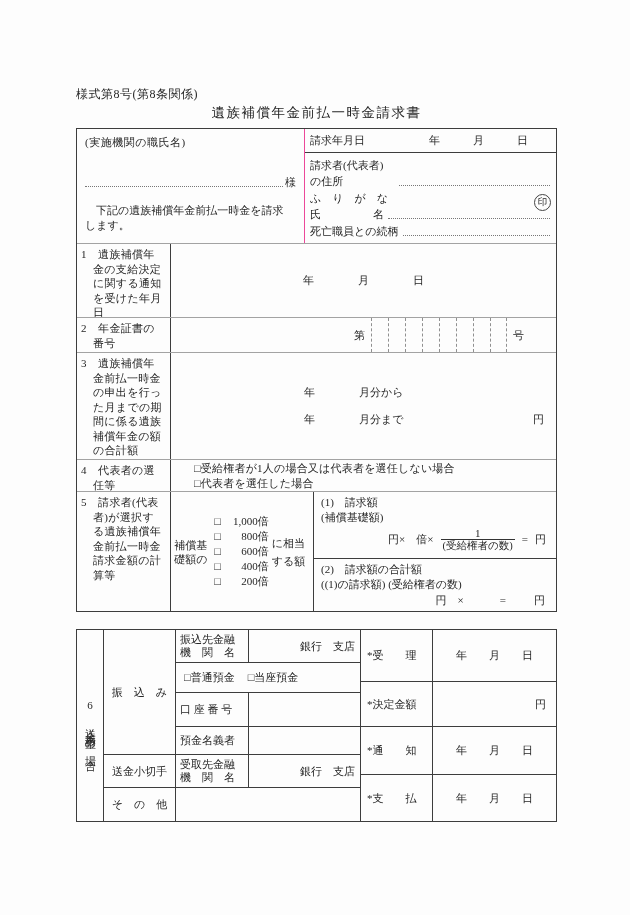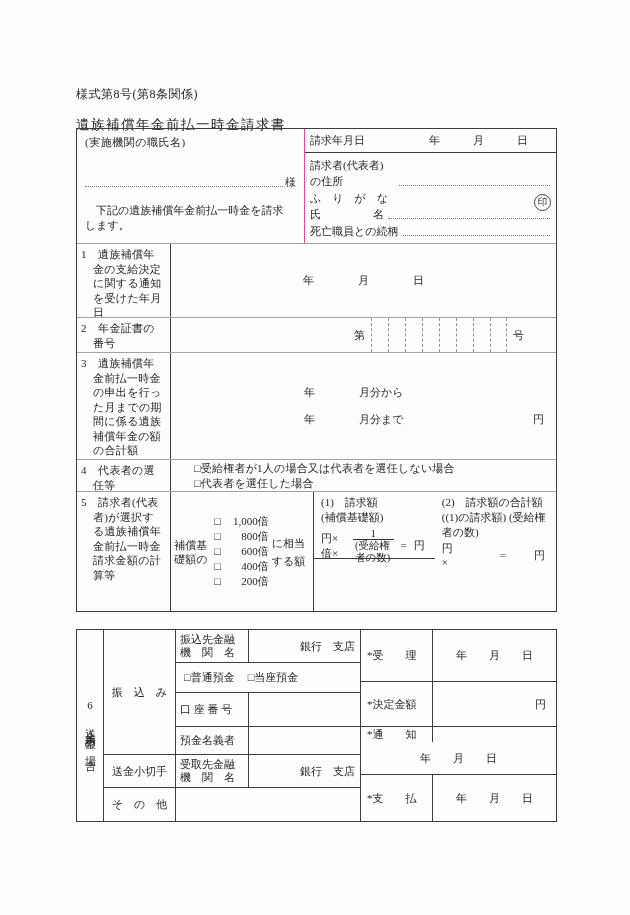--- a/index.html
+++ b/index.html
@@ -8,21 +8,21 @@
     position: relative;
     width: 630px; height: 915px;
     background: #fdfdfd;
     font-family: "Liberation Serif", "DejaVu Serif", serif;
     color: #262626;
     font-size: 11px;
     line-height: 1.35;
     overflow: hidden;
   }
   .form-no { position: absolute; left: 76px; top: 86px; font-size: 12px; letter-spacing: .5px; }
-  .title   { position: absolute; left: 76px; top: 116px; width: 481px; 
+  .title   { position: absolute; left: 76px; top: 104px; width: 481px; text-align: center;
              font-size: 13.5px; letter-spacing: 1.5px; }
 
   
   .t1 { position: absolute; left: 76px; top: 128px; width: 481px; height: 484px;
         border: 1px solid #3d3d3d; display: flex; flex-direction: column; }
   .t1 .row { display: flex; border-top: 1px solid #a3a3a3; }
   .t1 .row:first-child { border-top: none; }
   .lbl { width: 94px; border-right: 1px solid #3d3d3d; flex: none;
          padding: 3px 6px 0 16px; text-indent: -12px; letter-spacing: .3px; line-height: 14.5px; }
   .val { flex: 1; position: relative; }
@@ -69,21 +69,21 @@
   .box { display: inline-block; }
   
   .r5 { height: 121px; flex: 1; }
   .r5mid { width: 143px; flex: none; border-right: 1px solid #3d3d3d;
            display: flex; align-items: center; justify-content: center; gap: 3px; }
   .basewrap { width: 37px; line-height: 14px; }
   .optcol { display: flex; flex-direction: column; line-height: 15px; }
   .opt { display: flex; align-items: center; }
   .opt .num { display: inline-block; width: 48px; text-align: right; }
   .equivwrap { width: 38px; line-height: 18px; }
-  .r5right { flex: 1; display: flex; flex-direction: row; }
+  .r5right { flex: 1; display: flex; flex-direction: column; }
   .calc1 { height: 67px; border-bottom: 1px solid #3d3d3d; padding: 3px 6px 0 7px; }
   .calc2 { flex: 1; padding: 3px 6px 0 7px; }
   .formula { display: flex; align-items: center; justify-content: flex-end; gap: 7px;
              padding-right: 4px; margin-top: 2px; }
   .frac { display: inline-flex; flex-direction: column; align-items: center; line-height: 1.15; }
   .frac .den { border-top: 1px solid #333; padding: 0 2px; font-size: 10.5px; }
   .f2 { display: flex; align-items: center; justify-content: flex-end; margin-top: 1px; padding-right: 5px; }
   .f2 .eq { margin: 0 28px 0 36px; }
 
   
@@ -101,21 +101,21 @@
   .brow:first-child { border-top: none; }
   .ra { height: 32px; gap: 36px; } .rb { height: 30px; } .rc { height: 34px; }
   .rd { height: 28px; } .re { height: 33px; } .rf { flex: 1; }
   .c3 { width: 73px; flex: none; border-right: 1px solid #3d3d3d;
         padding: 1px 4px; display: flex; flex-direction: column; justify-content: center; line-height: 13.5px; }
   .c4 { flex: 1; display: flex; align-items: center; justify-content: flex-end; padding-right: 5px; }
   .depcell { flex: 1; display: flex; align-items: center; gap: 13px; padding-left: 8px; }
   .acol { flex: 1; display: flex; flex-direction: column; }
   .arow { display: flex; border-top: 1px solid #3d3d3d; }
   .arow:first-child { border-top: none; }
-  .a1 { height: 51px; } .a2 { height: 45px; } .a3 { height: 48px; flex-direction: column; } .a4 { flex: 1; }
+  .a1 { height: 51px; } .a2 { height: 45px; } .a3 { height: 48px; } .a4 { flex: 1; }
   .albl { width: 72px; flex: none; border-right: 1px solid #3d3d3d;
           display: flex; align-items: center; padding-left: 6px; }
   .aval { flex: 1; display: flex; align-items: center; justify-content: center; }
   .aval.right { justify-content: flex-end; padding-right: 10px; }
 </style>
 </head>
 <body>
 
 <div class="page">
 

